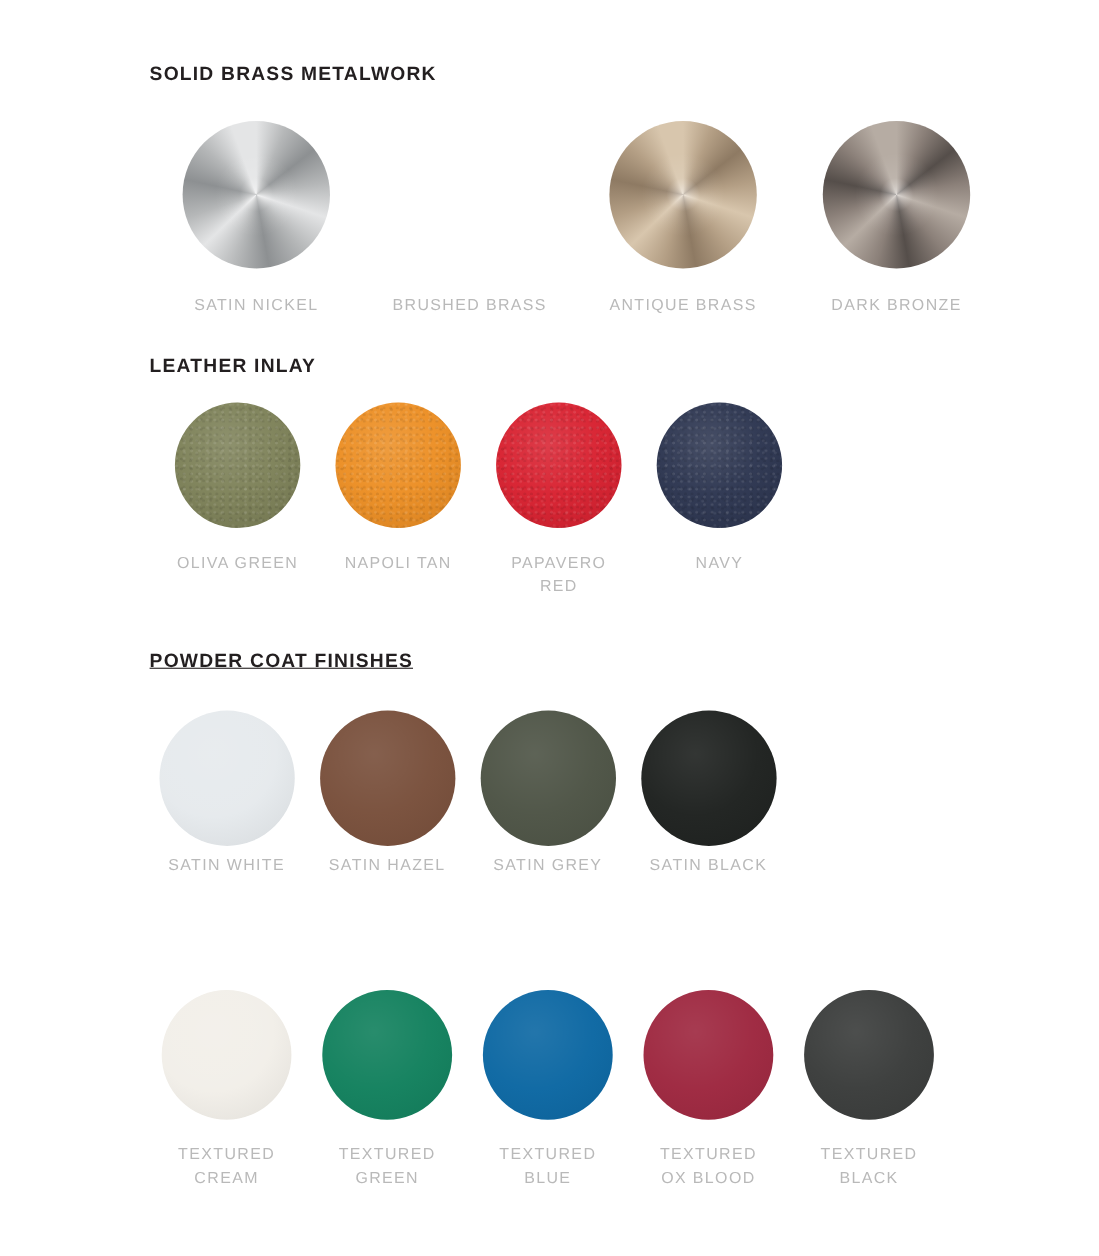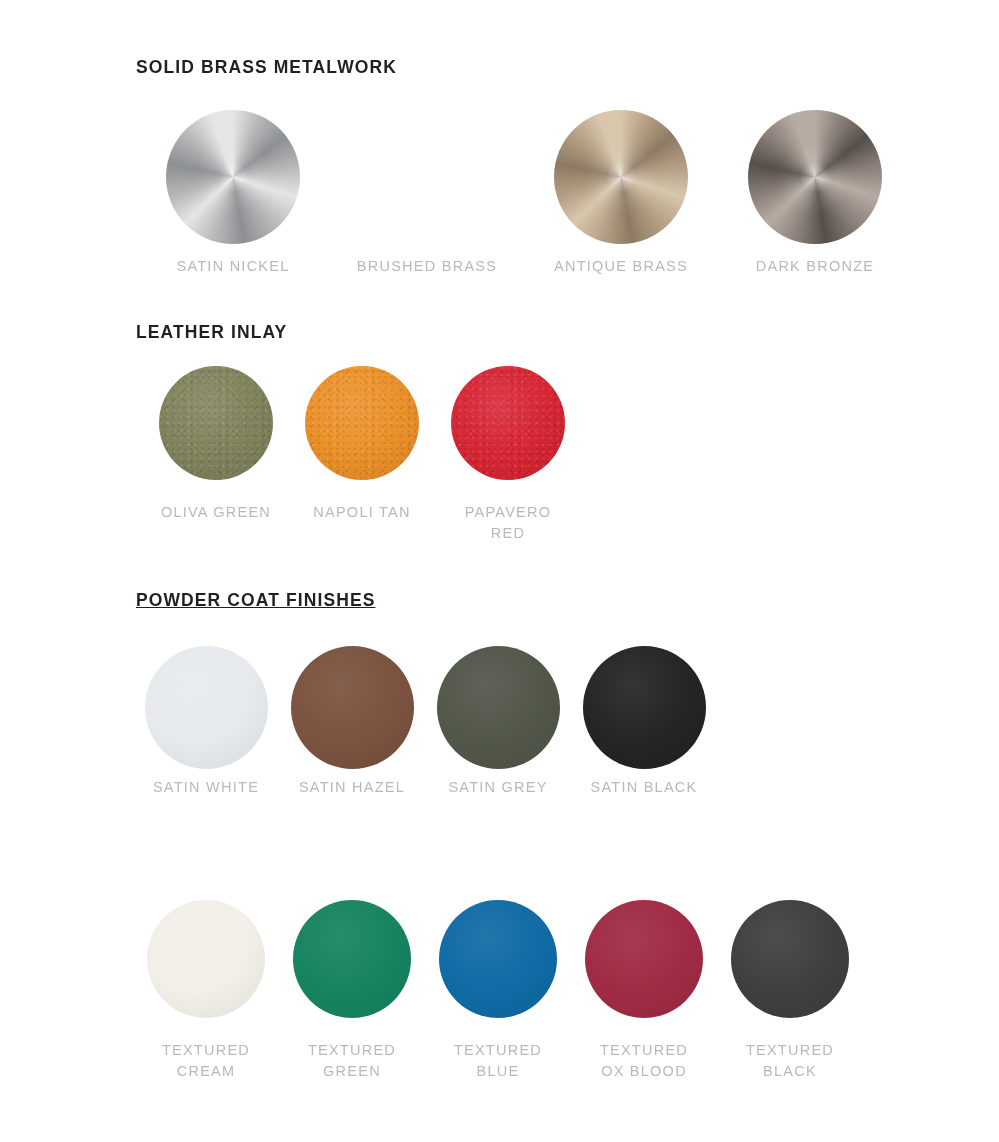--- a/index.html
+++ b/index.html
@@ -63,21 +63,21 @@
     position: absolute;
     left: 136px;
     top: 110px;
     width: 800px;
   }
   #metal-row .swatch-cell { width: 194px; }
   #metal-row .swatch-disc {
     width: 134px;
     height: 134px;
   }
-  #metal-row .swatch-label { margin-top: 12px; }
+  #metal-row .swatch-label { margin-top: 24px; }
 
   .metal {
     position: relative;
     overflow: hidden;
   }
   .metal::after {
     content: "";
     position: absolute;
     inset: 0;
     border-radius: 50%;
@@ -208,20 +208,24 @@
     </div>
     <div class="swatch-cell">
       <div class="swatch-disc leather" style="background: rgb(236, 142, 35);"></div>
       <div class="swatch-label">NAPOLI TAN</div>
     </div>
     <div class="swatch-cell">
       <div class="swatch-disc leather" style="background: rgb(216, 32, 47);"></div>
       <div class="swatch-label">PAPAVERO
 RED</div>
     </div>
+    <div class="swatch-cell">
+      <div class="swatch-disc leather" style="background: rgb(44, 53, 80);"></div>
+      <div class="swatch-label">NAVY</div>
+    </div>
   </div>
 
   <div class="section-title" id="powder-title">POWDER COAT FINISHES</div>
 
   <div class="swatch-row" id="powder-row-1">
     <div class="swatch-cell">
       <div class="swatch-disc powder" style="background: rgb(230, 234, 237);"></div>
       <div class="swatch-label">SATIN WHITE</div>
     </div>
     <div class="swatch-cell">

